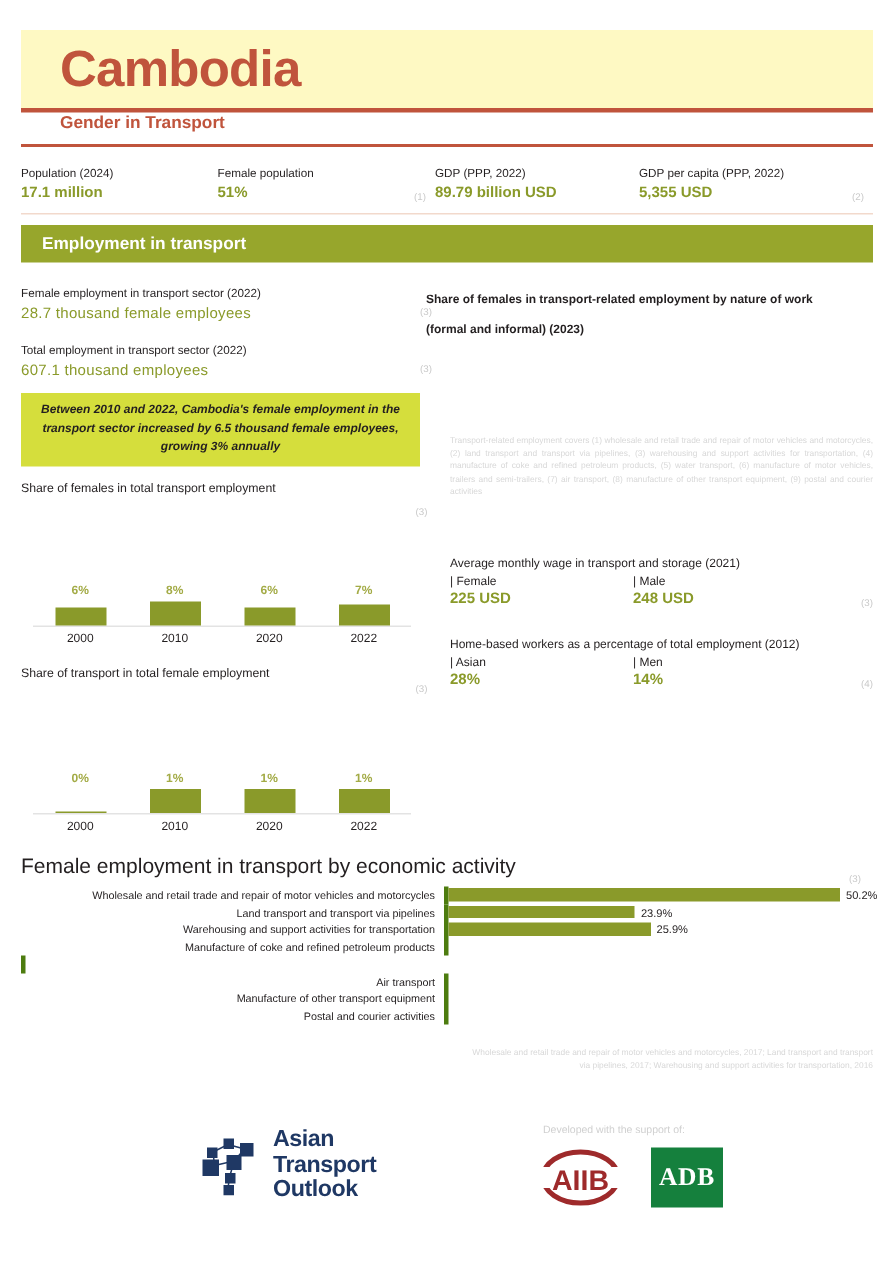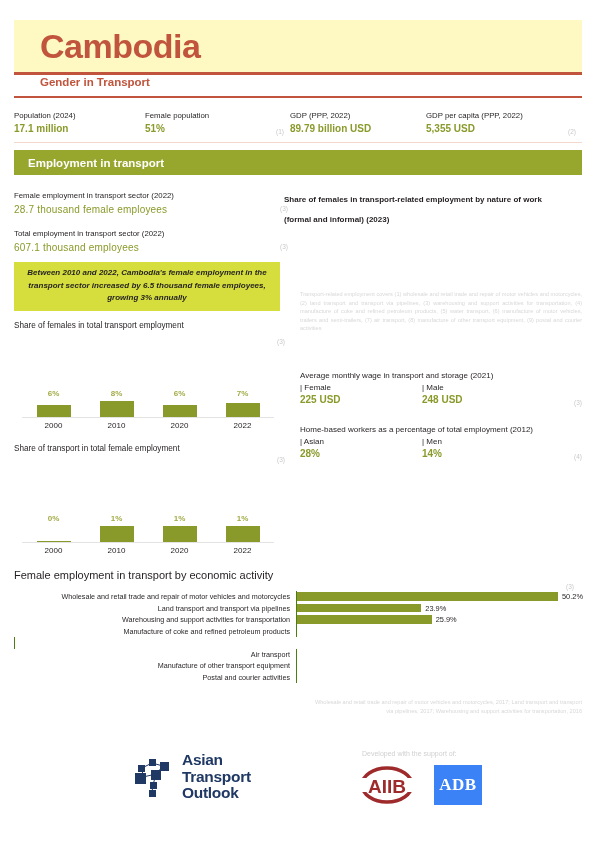--- a/index.html
+++ b/index.html
@@ -307,21 +307,21 @@
     text-align: center;
     font-size: 8px;
     color: #231f20;
   }
 
   
   #hbar-title {
     position: absolute;
     left: 14px;
     top: 569px;
-    font-size: 11px;
+    font-size: 14px;
     color: #231f20;
   }
   #hbar-ref {
     position: absolute;
     left: 566px;
     top: 583px;
     font-size: 6.5px;
     color: #c9c9c9;
   }
   .hbar-chart {
@@ -341,21 +341,21 @@
     font-size: 7.2px;
     color: #231f20;
     padding-right: 6px;
     box-sizing: border-box;
     white-space: nowrap;
   }
   .hbar-track {
     position: relative;
     flex: 1 1 auto;
     height: 11.5px;
-    border-left: 1px solid #4d7c0f;
+    border-left: 3px solid #4d7c0f;
   }
   .hbar-fill {
     position: absolute;
     left: 0;
     top: 1px;
     height: 8.5px;
     background: #8a9a2a;
   }
   .hbar-value {
     position: absolute;
@@ -417,21 +417,21 @@
     top: 765px;
     width: 62px;
     height: 40px;
   }
   .adb-logo {
     position: absolute;
     left: 434px;
     top: 765px;
     width: 48px;
     height: 40px;
-    background: #3b82f6;
+    background: #15803d;
     display: flex;
     align-items: center;
     justify-content: center;
   }
   .adb-text {
     color: #ffffff;
     font-family: "Liberation Serif", serif;
     font-size: 17px;
     font-weight: bold;
     letter-spacing: 0.5px;

